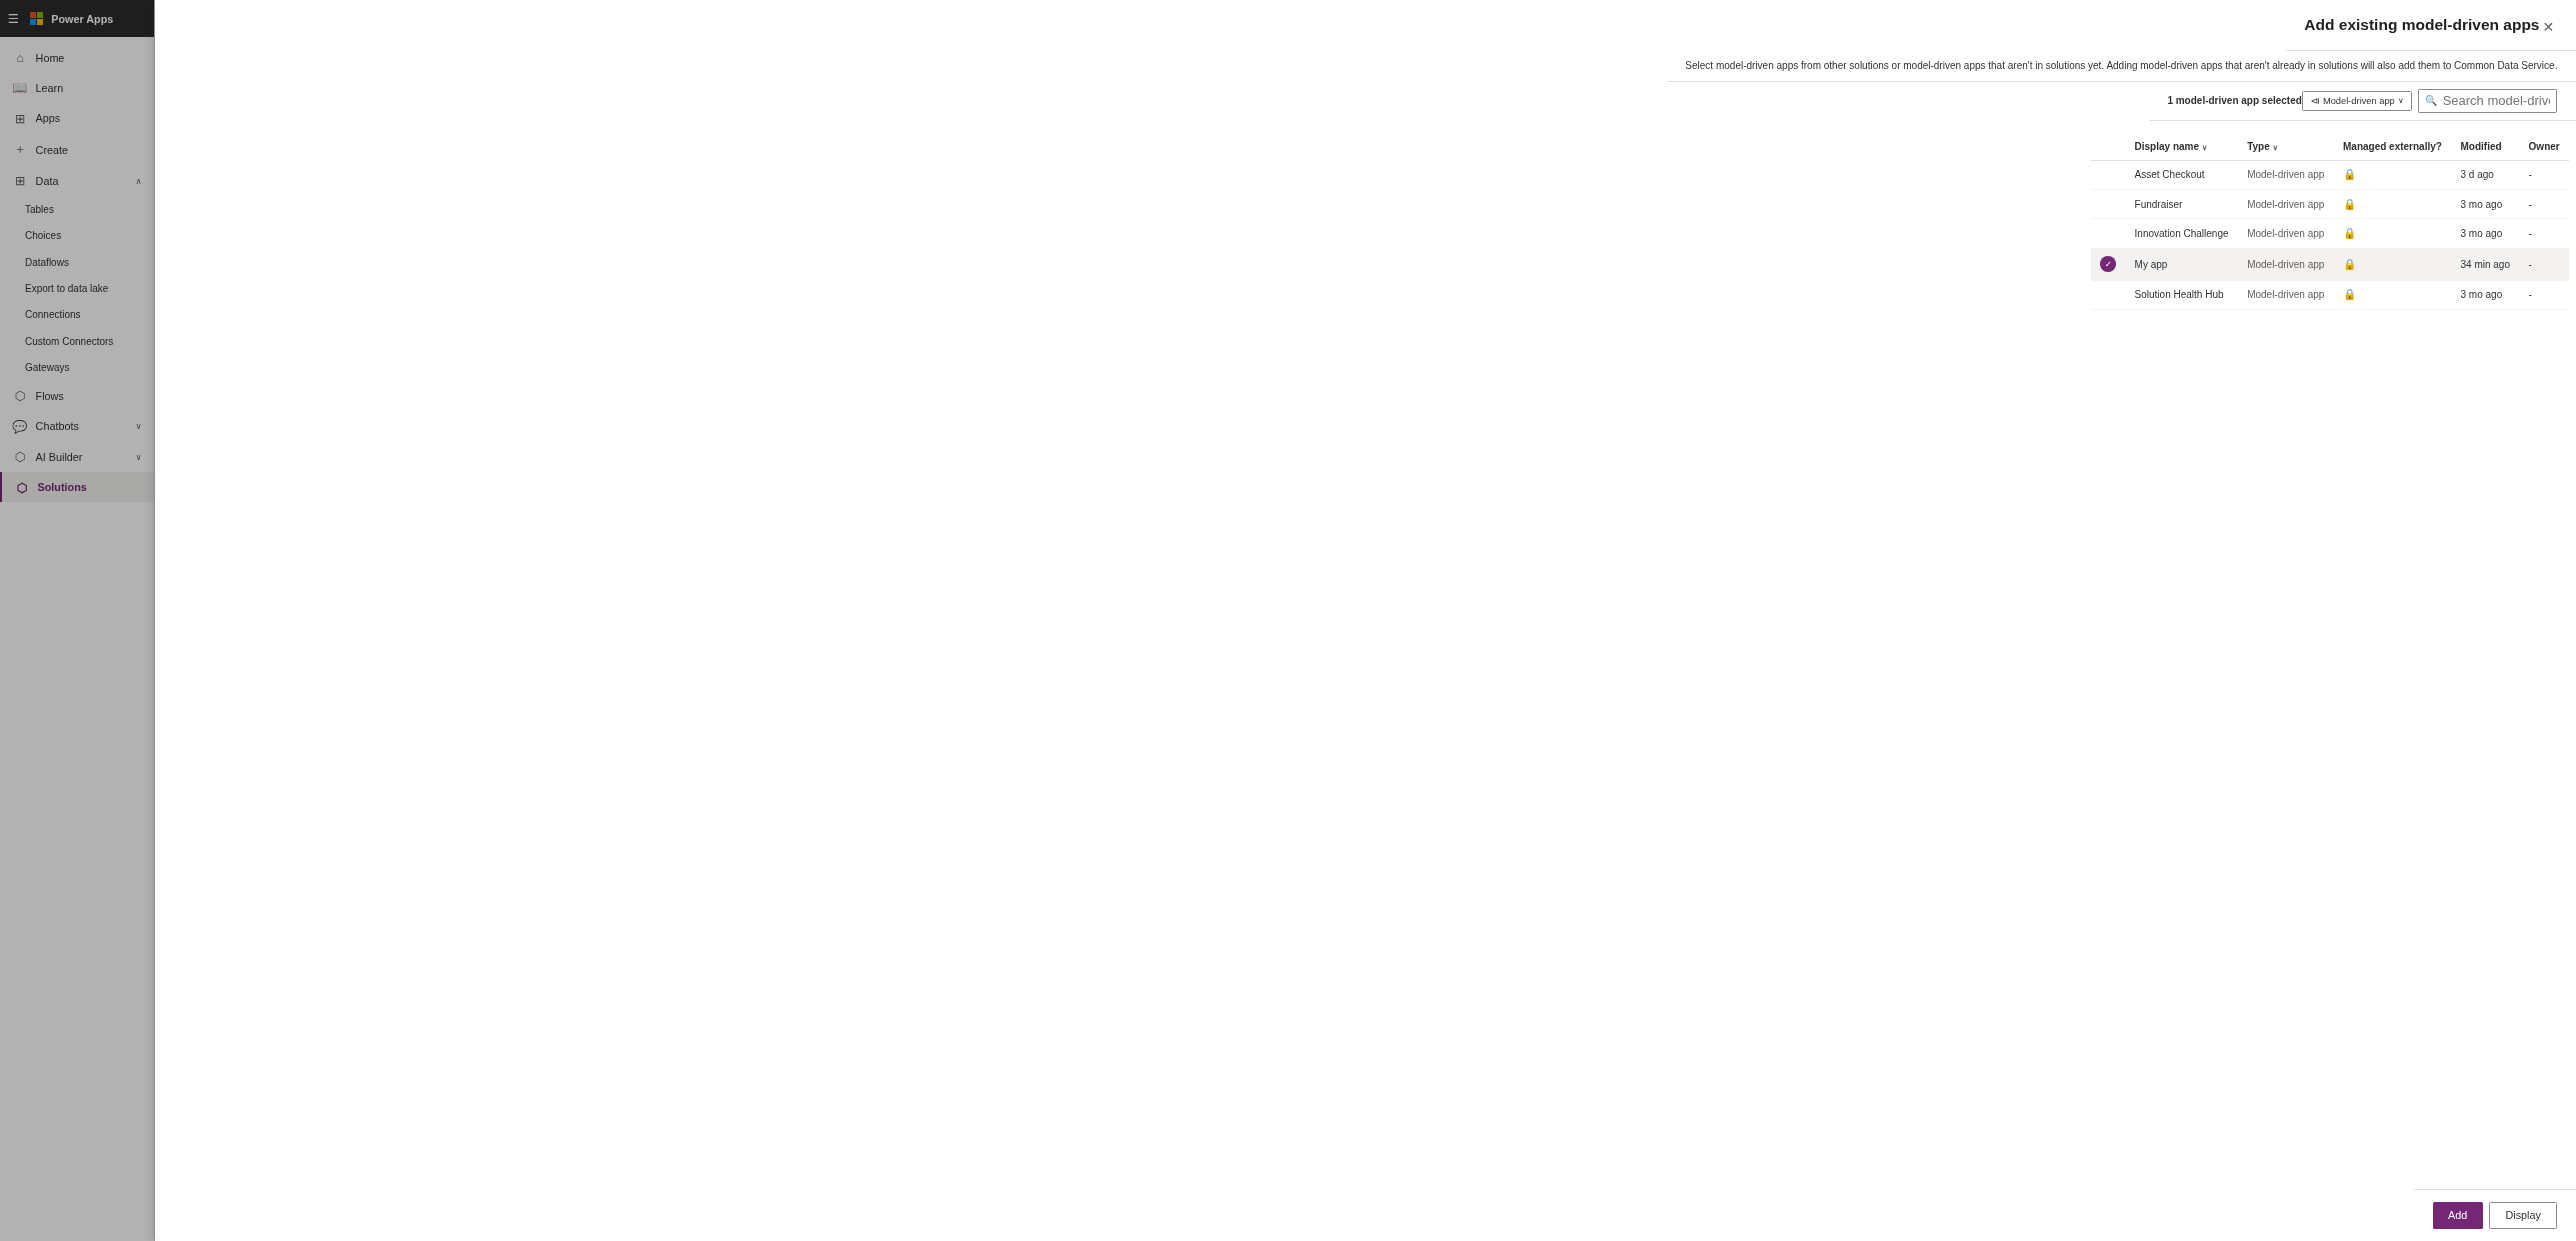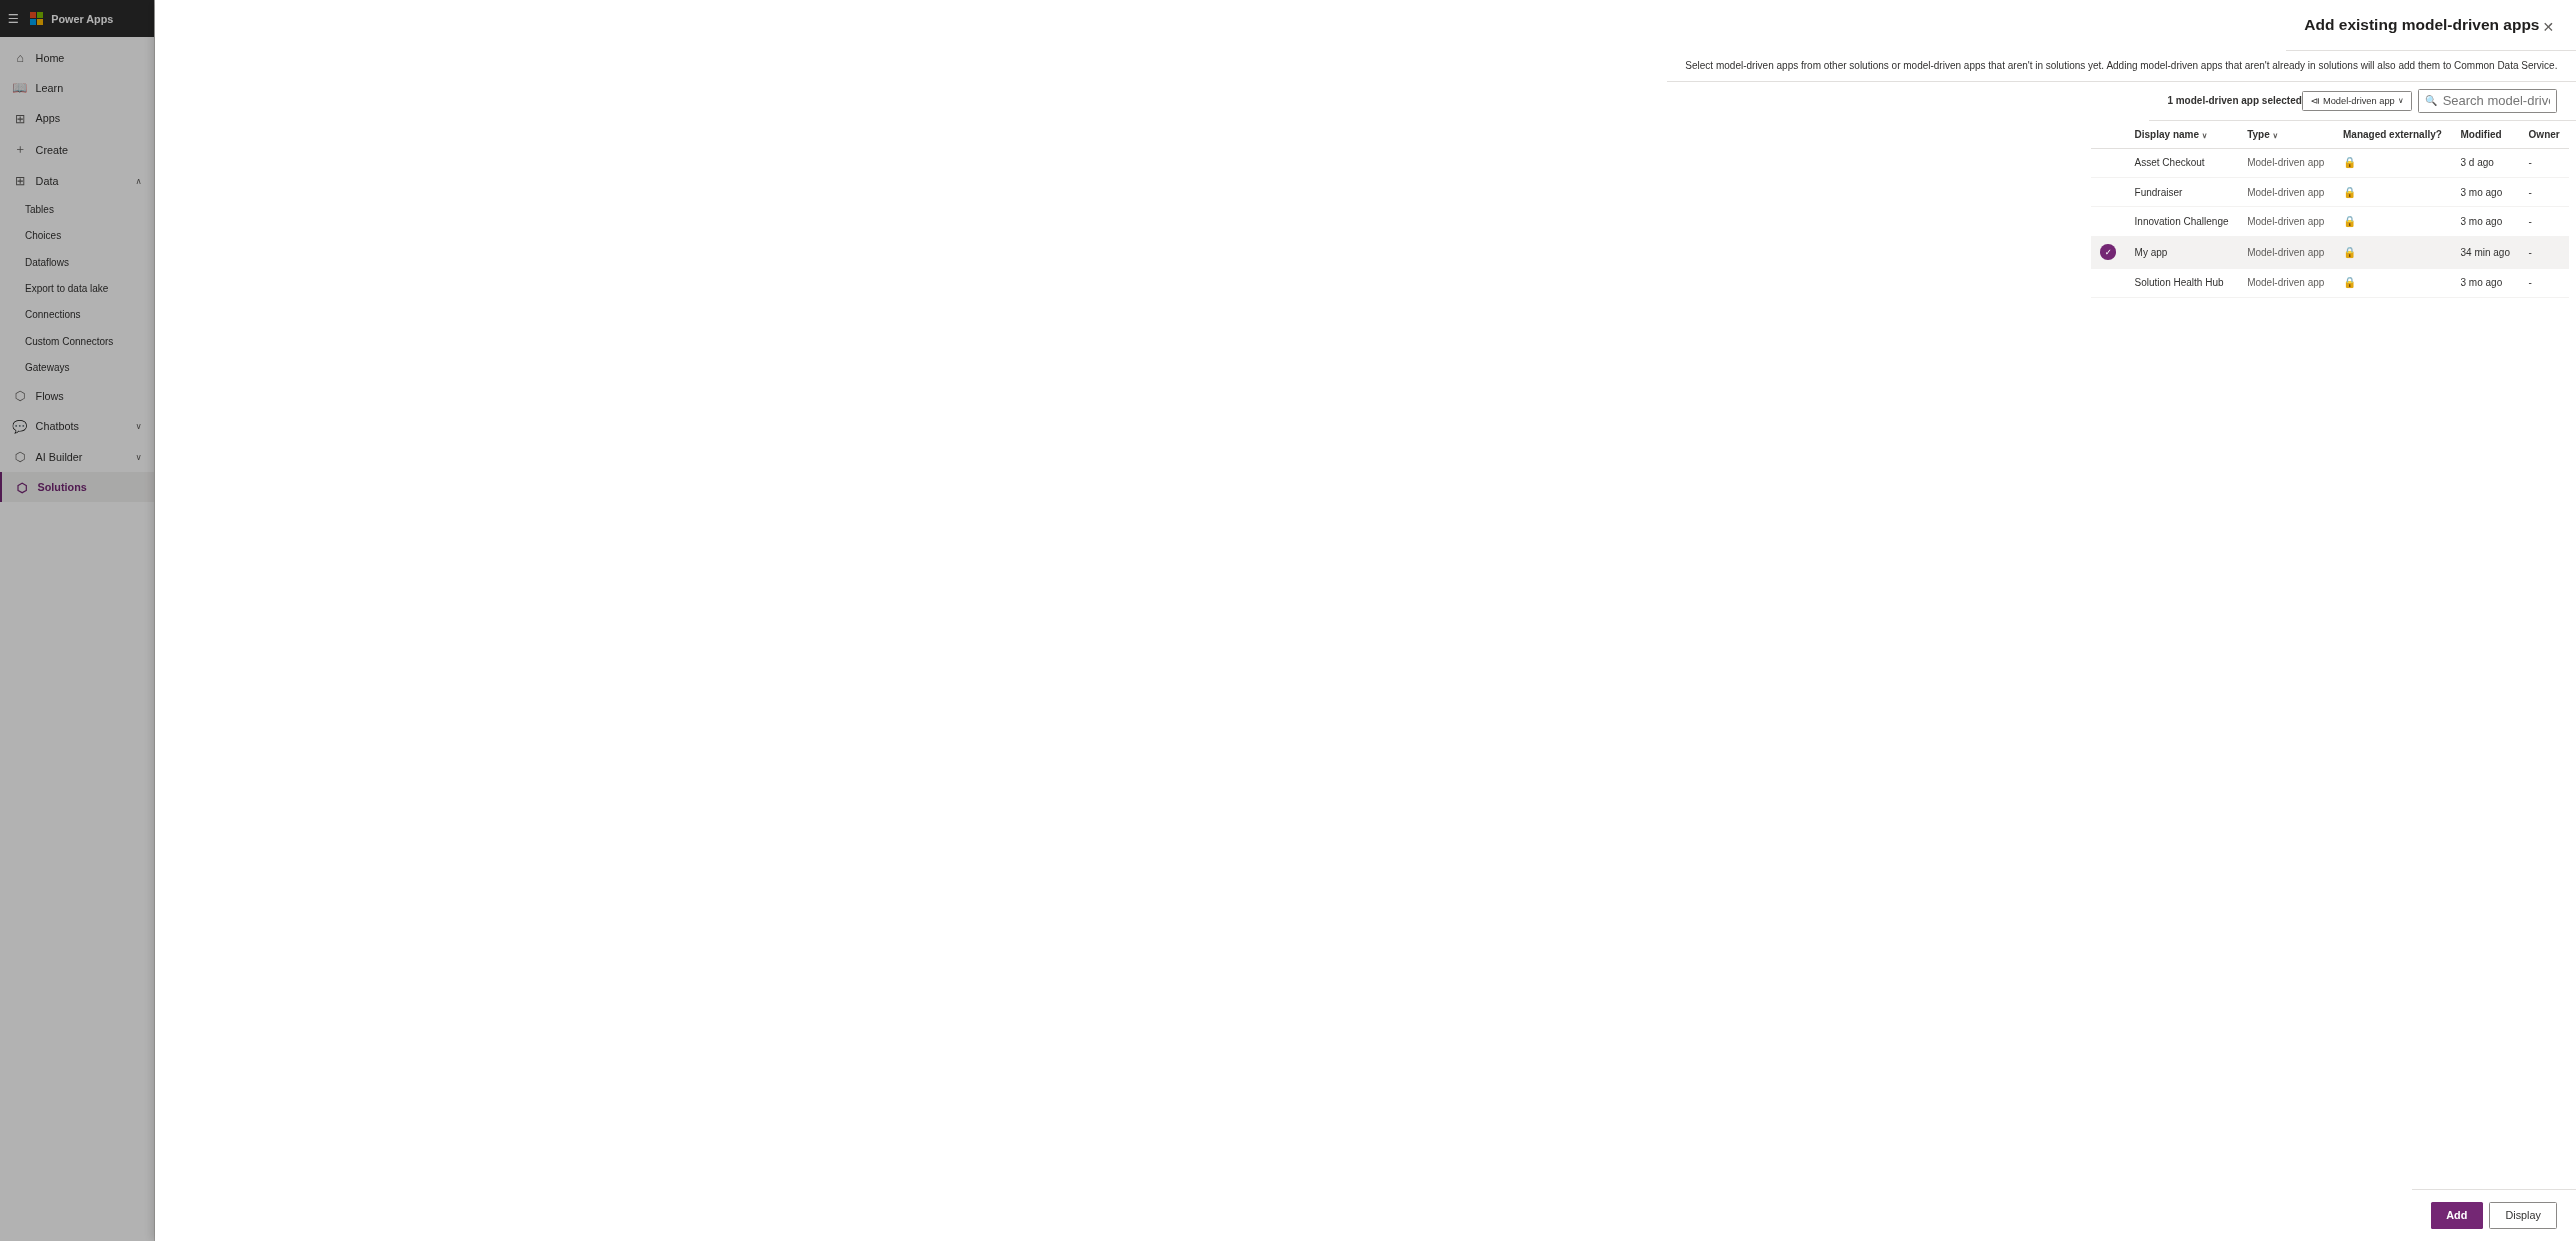--- a/index.html
+++ b/index.html
@@ -207,20 +207,21 @@
       color: #605e5c;
       width: 100%;
     }
     .search-box .search-icon { color: #605e5c; font-size: 10px; }
 
     
     .panel-body {
       flex: 1;
       overflow-y: auto;
       padding: 0 7px;
+      margin-top: 12px;
     }
     .data-table {
       width: 100%;
       border-collapse: collapse;
     }
     .data-table thead tr {
       border-bottom: 0.8px solid #e1dfdd;
     }
     .data-table th {
       padding: 7.7px 9.3px;
@@ -261,21 +262,21 @@
       gap: 6.2px;
     }
     .btn-primary {
       padding: 6.2px 15.5px;
       background: #742774;
       color: #fff;
       border: none;
       border-radius: 1.5px;
       font-size: 10.8px;
       cursor: pointer;
-      font-weight: 700;
+      font-weight: 400;
     }
     .btn-secondary {
       padding: 6.2px 15.5px;
       background: #fff;
       color: #323130;
       border: 0.8px solid #8a8886;
       border-radius: 1.5px;
       font-size: 10.8px;
       cursor: pointer;
     }

